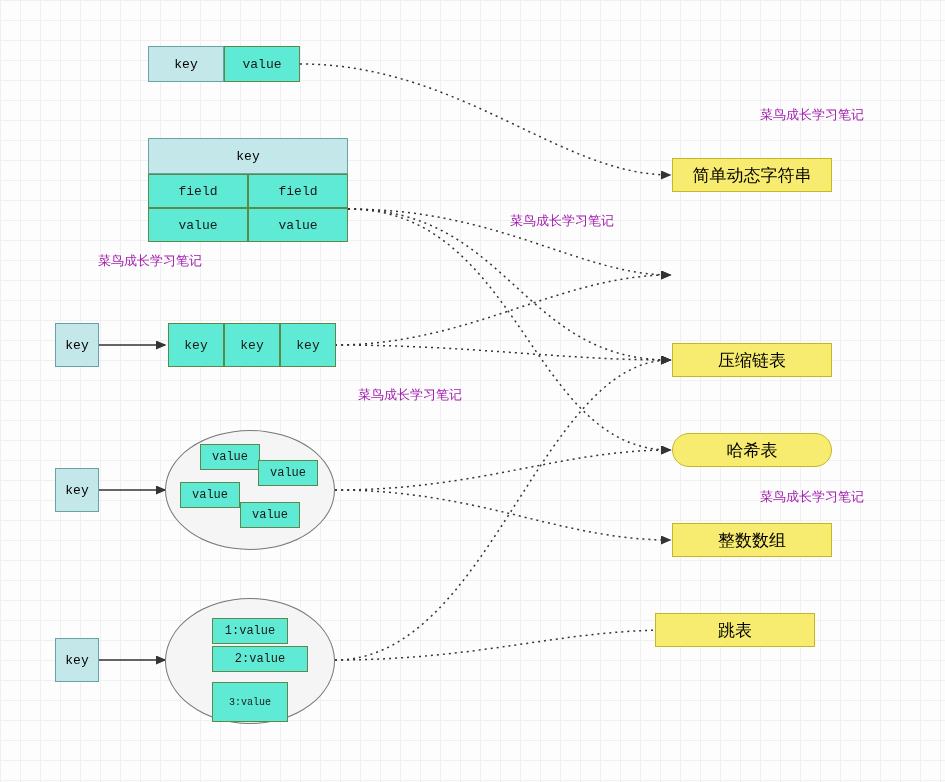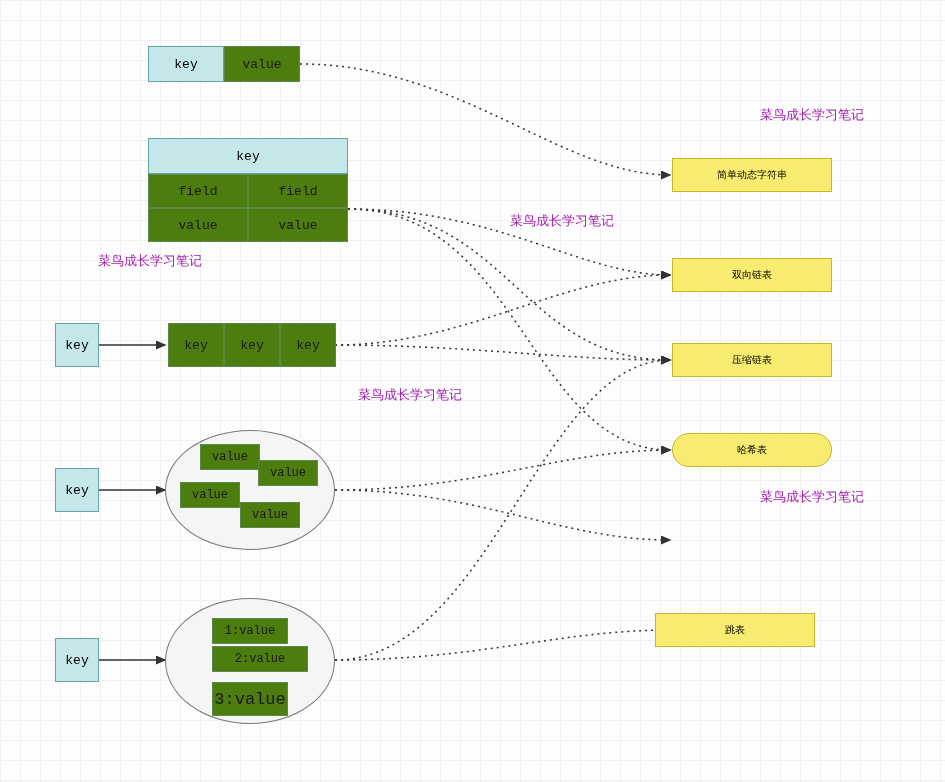--- a/index.html
+++ b/index.html
@@ -34,31 +34,31 @@
     align-items: center;
     justify-content: center;
     box-sizing: border-box;
     border: 1.5px solid #5a7a6a;
   }
   .key-blue {
     background: #c4e7e9;
     border-color: #6aa1a5;
   }
   .val-green {
-    background: #4d7c0f;
+    background: #5eead4;
     border-color: #5a8a4a;
     color: #1a1a1a;
   }
   .target {
     background: #f7ec6f;
     border: 1.5px solid #c4b72a;
     width: 160px;
     height: 34px;
     font-family: Liberation Mono, monospace;
-    font-size: 10px;
+    font-size: 17px;
   }
   .ellipse {
     position: absolute;
     border: 1.5px solid #777;
     border-radius: 50%;
     background: #f5f5f5;
     box-sizing: border-box;
   }
   .watermark {
     position: absolute;
@@ -114,26 +114,26 @@
   <div class="ellipse" style="left:165px; top:430px; width:170px; height:120px;"></div>
   <div class="box val-green" style="left:200px; top:444px; width:60px; height:26px; font-size:12px;">value</div>
   <div class="box val-green" style="left:258px; top:460px; width:60px; height:26px; font-size:12px;">value</div>
   <div class="box val-green" style="left:180px; top:482px; width:60px; height:26px; font-size:12px;">value</div>
   <div class="box val-green" style="left:240px; top:502px; width:60px; height:26px; font-size:12px;">value</div>
 
   <div class="box key-blue" style="left:55px; top:638px; width:44px; height:44px;">key</div>
   <div class="ellipse" style="left:165px; top:598px; width:170px; height:126px;"></div>
   <div class="box val-green" style="left:212px; top:610px; width:76px; height:26px; font-size:12px;margin-top:8px;">1:value</div>
   <div class="box val-green" style="left:212px; top:646px; width:96px; height:26px; font-size:12px;">2:value</div>
-  <div class="box val-green" style="left:212px; top:682px; width:76px; height:34px; font-size:17px;">3:value</div>
+  <div class="box val-green" style="left:212px; top:682px; width:76px; height:40px; font-size:10px;">3:value</div>
 
   <div class="box target" style="left:672px; top:158px;">简单动态字符串</div>
-  <div class="box target" style="left:672px; top:258px;">双向链表</div>
   <div class="box target" style="left:672px; top:343px;">压缩链表</div>
   <div class="box target" style="left:672px; top:433px;border-radius:17px;">哈希表</div>
+  <div class="box target" style="left:672px; top:523px;">整数数组</div>
   <div class="box target" style="left:632px; top:613px;margin-left:23px;">跳表</div>
 
   <div class="watermark" style="left:760px; top:106px;">菜鸟成长学习笔记</div>
   <div class="watermark" style="left:510px; top:212px;">菜鸟成长学习笔记</div>
   <div class="watermark" style="left:98px; top:252px;">菜鸟成长学习笔记</div>
   <div class="watermark" style="left:358px; top:386px;">菜鸟成长学习笔记</div>
   <div class="watermark" style="left:760px; top:488px;">菜鸟成长学习笔记</div>
 
 </div>
 

